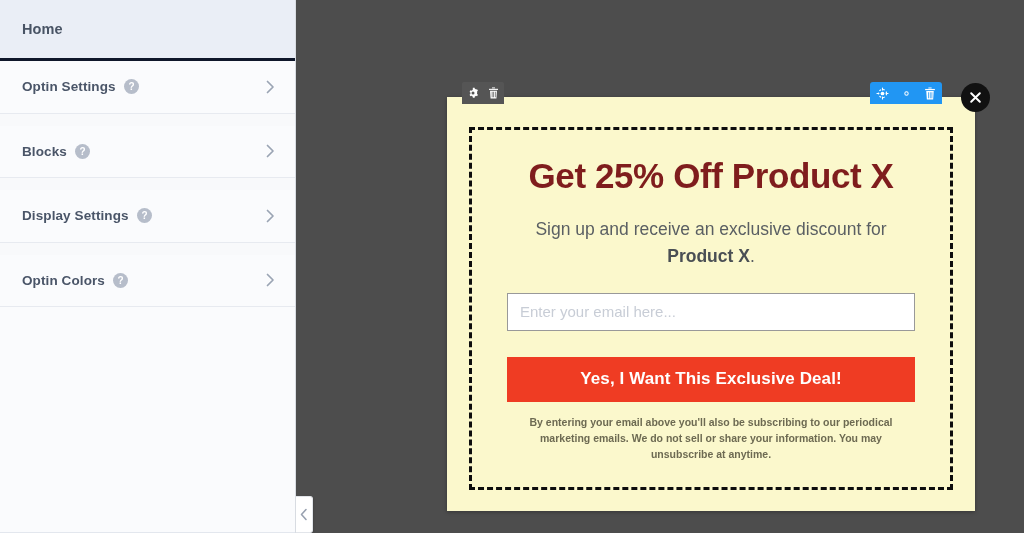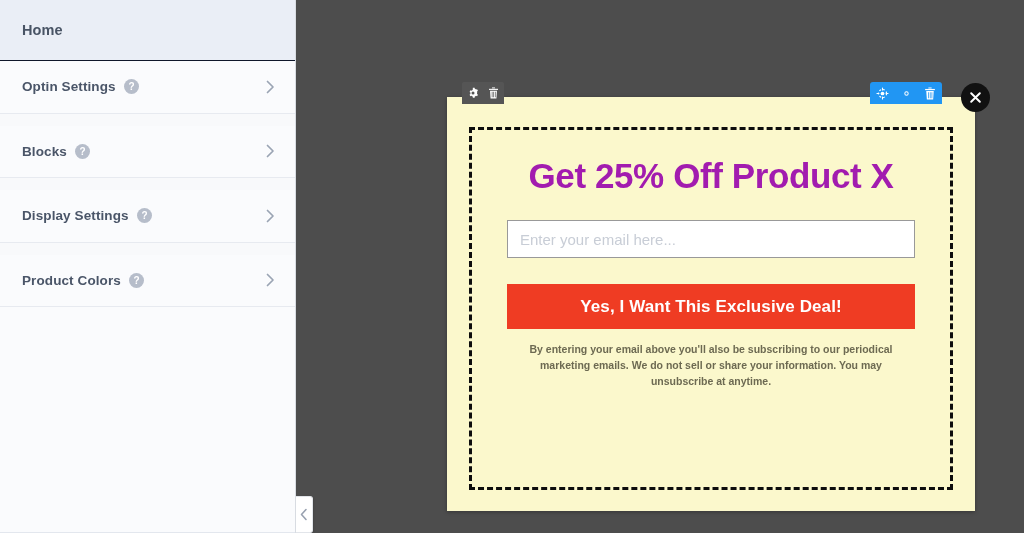--- a/index.html
+++ b/index.html
@@ -28,21 +28,21 @@
     border-right: 1px solid #d9dde3;
     position: relative;
     flex: 0 0 296px;
     display: flex;
     flex-direction: column;
   }
 
   .sidebar-header {
     height: 61px;
     background: #eaeef6;
-    border-bottom: 1px solid #0f172a;
+    border-bottom: 3px solid #0f172a;
     display: flex;
     align-items: center;
     padding-left: 22px;
   }
   .sidebar-header-title {
     font-size: 14.5px;
     font-weight: bold;
     color: #495465;
     letter-spacing: 0.1px;
   }
@@ -199,21 +199,21 @@
     right: 22px;
     bottom: 21px;
     padding: 17px 38px 0 38px;
     z-index: 6;
     text-align: center;
   }
 
   .headline {
     font-size: 35px;
     font-weight: bold;
-    color: #a21caf;
+    color: #7f1d1d;
     letter-spacing: -0.4px;
     line-height: 1.15;
     margin-top: 12px;
   }
 
   .subheadline {
     font-size: 17.5px;
     color: #5a5f63;
     line-height: 1.5;
     margin-top: 20px;
@@ -309,21 +309,21 @@
         </span>
         <span class="sidebar-chevron">
           <svg width="9" height="14" viewBox="0 0 9 14" fill="none" stroke="currentColor" stroke-width="1.7" stroke-linecap="round" stroke-linejoin="round">
             <polyline points="1.5,1.5 7,7 1.5,12.5"></polyline>
           </svg>
         </span>
       </div>
 
 
       <div class="sidebar-item">
-        <span class="sidebar-item-label">Product Colors</span>
+        <span class="sidebar-item-label">Optin Colors</span>
         <span class="help-icon">
           <svg width="15" height="15" viewBox="0 0 15 15">
             <text x="7.5" y="11" text-anchor="middle" font-family="Liberation Sans, sans-serif" font-size="10" font-weight="bold" fill="#ffffff">?</text>
           </svg>
         </span>
         <span class="sidebar-chevron">
           <svg width="9" height="14" viewBox="0 0 9 14" fill="none" stroke="currentColor" stroke-width="1.7" stroke-linecap="round" stroke-linejoin="round">
             <polyline points="1.5,1.5 7,7 1.5,12.5"></polyline>
           </svg>
         </span>
@@ -393,20 +393,21 @@
           </svg>
         </span>
       </div>
 
       <div class="block-selected"></div>
 
       <div class="popup-content">
 
         <div class="headline">Get 25% Off Product X</div>
 
+        <div class="subheadline"><span>Sign up and receive an exclusive discount for </span><b>Product X</b><span>.</span></div>
 
         <input class="email-field" type="text" placeholder="Enter your email here..." style="">
 
         <button class="cta-button">Yes, I Want This Exclusive Deal!</button>
 
         <div class="fine-print">By entering your email above you'll also be subscribing to our periodical marketing emails. We do not sell or share your information. You may unsubscribe at anytime.</div>
 
       </div>
     </div>
   </main>

